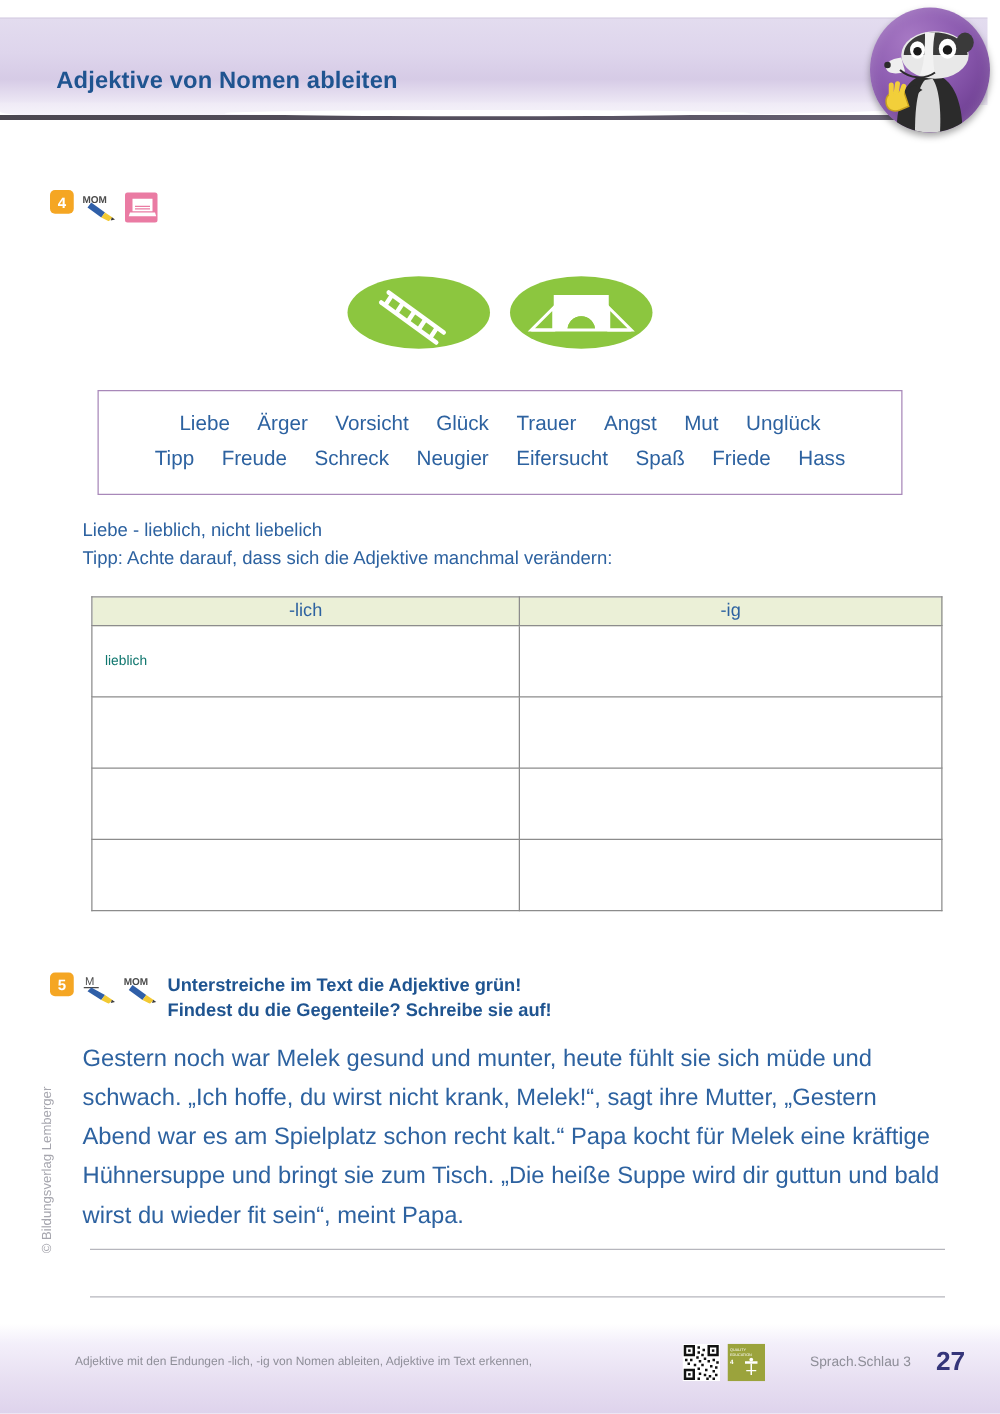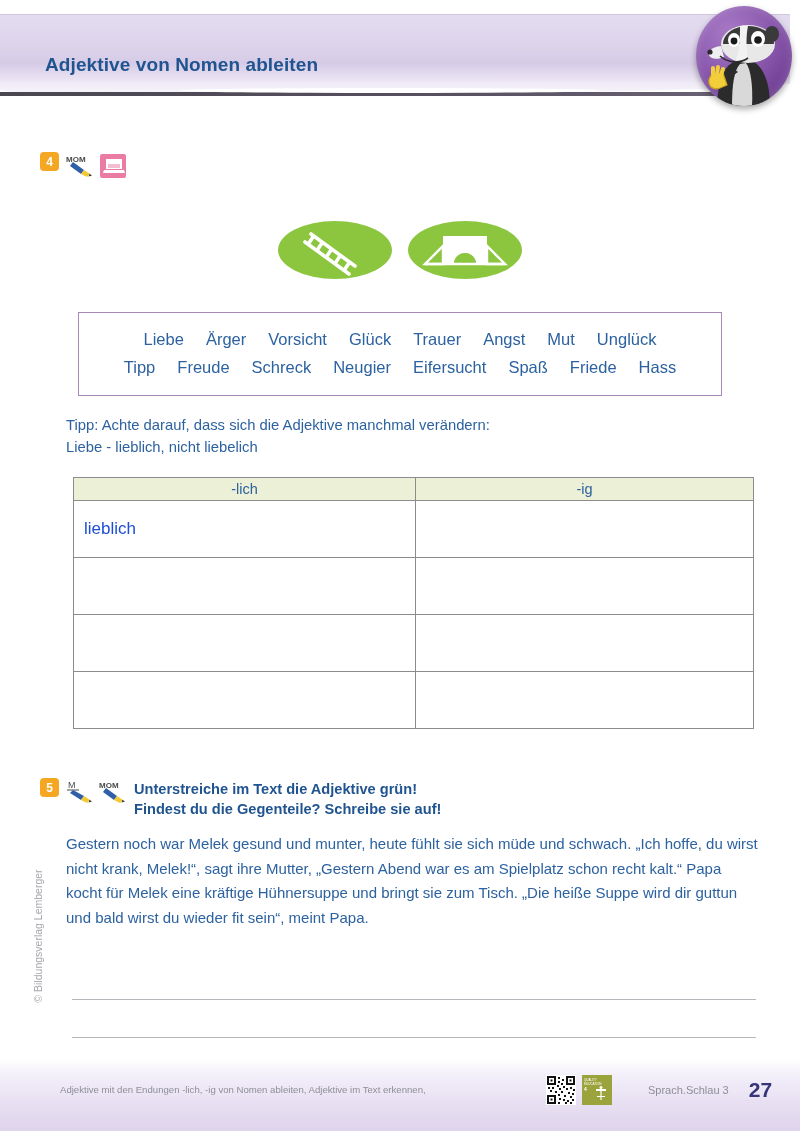--- a/index.html
+++ b/index.html
@@ -151,34 +151,34 @@
   .tbl th {
     background: #ebf0d7;
     height: 23px;
     font-size: 14.5px;
     font-weight: normal;
     color: #2d62a0;
     text-align: center;
   }
   .tbl td {
     height: 57px;
-    font-size: 17px;
-    color: #1d4ed8;
+    font-size: 11px;
+    color: #0f766e;
     vertical-align: middle;
     padding-left: 10px;
   }
   .col-a { width: 50.3%; }
   .col-b { width: 49.7%; }
 
   
   .story {
     position: absolute;
     top: 832px; left: 66px;
     width: 692px;
-    font-size: 15px;
+    font-size: 19px;
     color: #2d62a0;
     line-height: 1.64;
   }
   .answer-lines {
     position: absolute;
     top: 962px; left: 72px;
     width: 684px;
   }
   .aline {
     height: 38px;
@@ -340,22 +340,22 @@
     <span>Schreck</span>
     <span>Neugier</span>
     <span>Eifersucht</span>
     <span>Spaß</span>
     <span>Friede</span>
     <span>Hass</span>
   </div>
 </div>
 
 <div class="tip">
+  <div>Liebe - lieblich, nicht liebelich</div>
   <div>Tipp: Achte darauf, dass sich die Adjektive manchmal verändern:</div>
-  <div>Liebe - lieblich, nicht liebelich</div>
 </div>
 
 <table class="tbl">
   <tbody>
       <tr>
     <th class="col-a">-lich</th>
     <th class="col-b">-ig</th>
   </tr>
   <tr>
     <td>lieblich</td>

